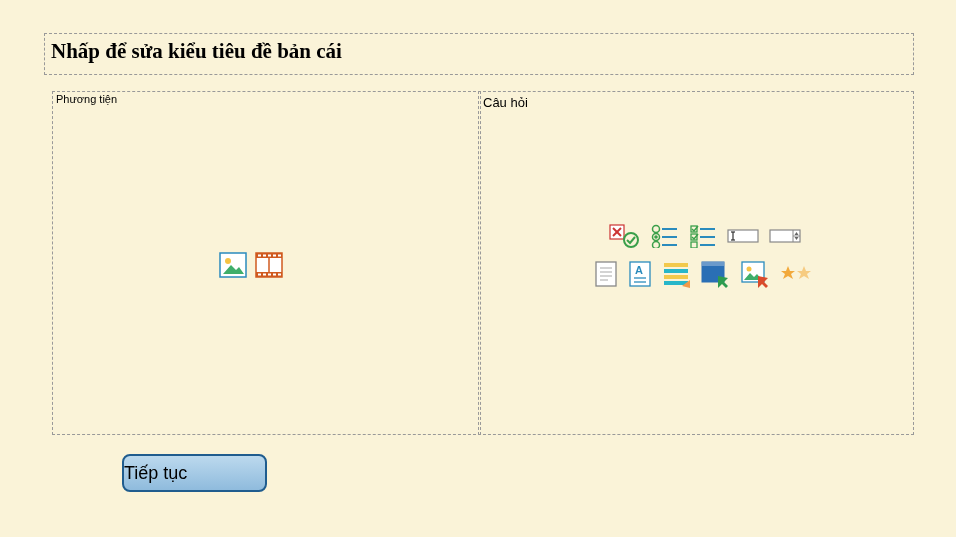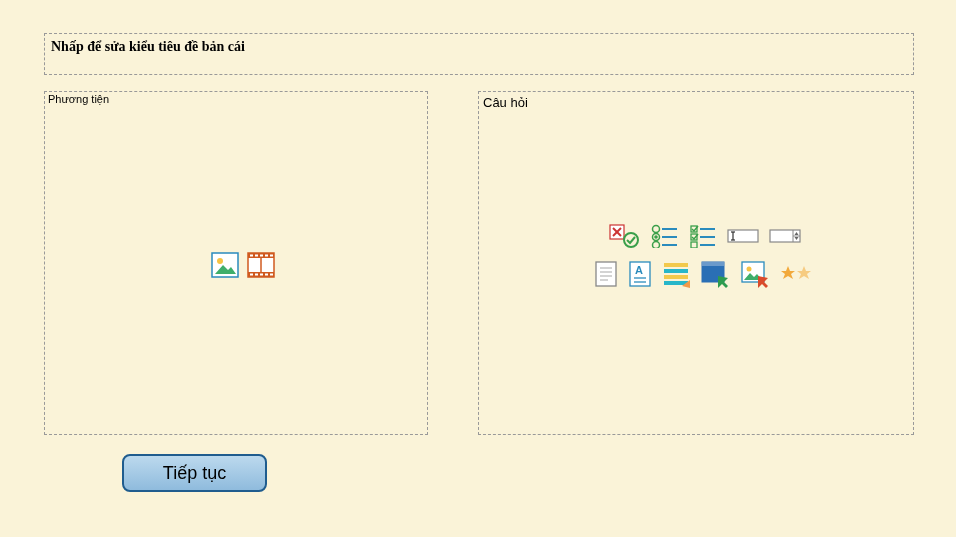--- a/index.html
+++ b/index.html
@@ -14,33 +14,33 @@
     position: relative;
   }
   .title-box {
     position: absolute;
     top: 33px;
     left: 44px;
     width: 870px;
     height: 42px;
     border: 1px dashed #999;
     padding: 5px 6px;
-    font-size: 14px;
+    font-size: 21px;
     font-weight: bold;
     font-family: Georgia, 'Times New Roman', serif;
   }
   .panel {
     position: absolute;
     border: 1px dashed #999;
     top: 91px;
     height: 344px;
   }
   .panel-left {
-    left: 44px;
-    width: 384px;
+    left: 52px;
+    width: 429px;
   }
   .panel-right {
     left: 478px;
     width: 436px;
   }
   .panel-label-small {
     position: absolute;
     top: 1px;
     left: 3px;
     font-size: 11px;
@@ -77,21 +77,21 @@
     top: 454px;
     left: 122px;
     width: 145px;
     height: 38px;
     background: linear-gradient(#bcd9ee, #8fbbdd);
     border: 2px solid #1f5c8e;
     border-radius: 8px;
     font-size: 18px;
     display: flex;
     align-items: center;
-    justify-content: center;
+    justify-content: flex-start;
     cursor: pointer;
   }
   svg { display: block; }
 </style>
 </head>
 <body>
 
 <div class="title-box">Nhấp để sửa kiểu tiêu đề bản cái</div>
 
 <div class="panel panel-left">

